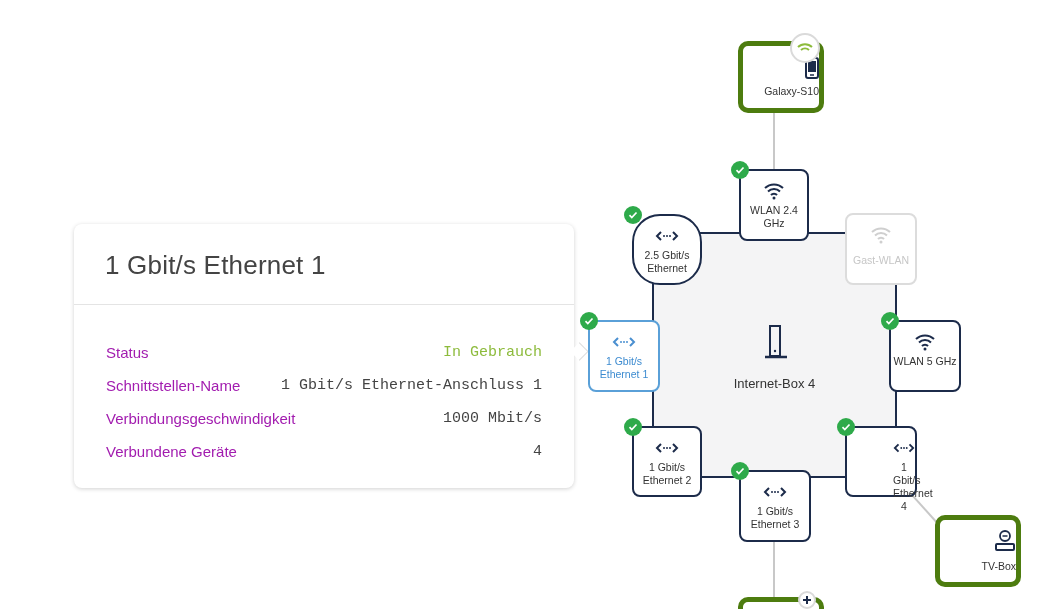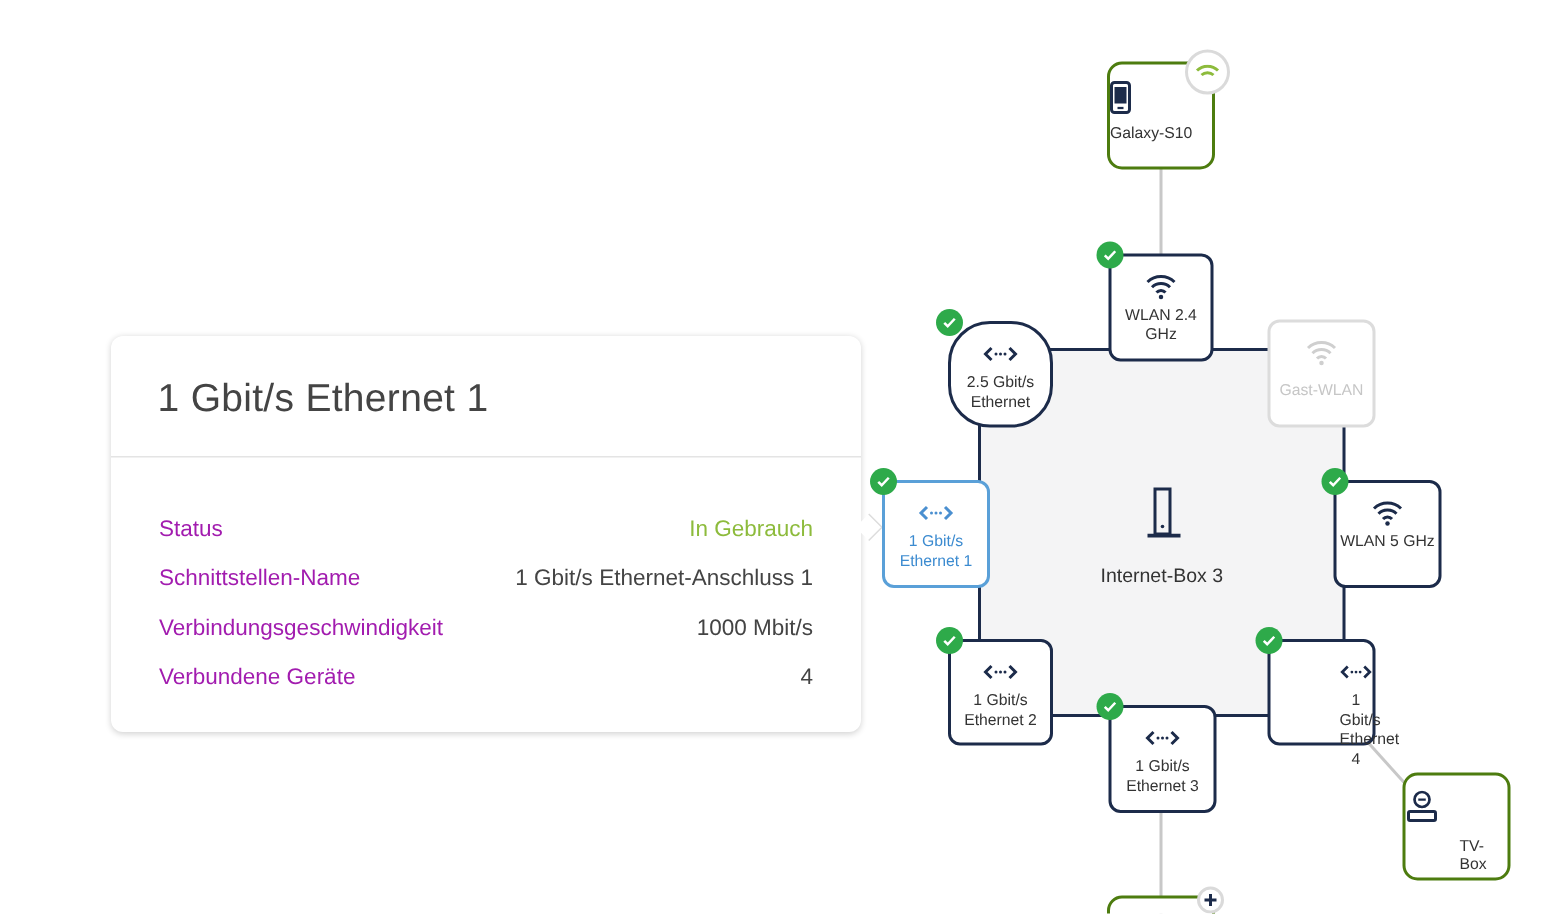--- a/index.html
+++ b/index.html
@@ -16,21 +16,21 @@
     box-shadow:0 1px 4px rgba(0,0,0,0.18);
   }
   .card-title {
     position:absolute; left:31px; top:26px;
     font-size:26px; font-weight:300; color:#444; letter-spacing:0.2px;
   }
   .card-sep { position:absolute; left:0; right:0; top:80px; height:1px; background:#e4e4e4; }
   .card-rows { position:absolute; left:32px; right:32px; top:112px; }
   .row { display:flex; justify-content:space-between; height:33px; align-items:center; font-size:15px; }
   .row .k { color:#a21caf; }
-  .row .v { color:#444; }
+  .row .v { color:#444;font-family:Liberation Mono, monospace; }
   .row .v.ok { color:#8dbb3c; }
   .card-arrow {
     position:absolute; left:499px; top:121px; width:12px; height:12px;
     background:#fff; transform:rotate(45deg);
     border-right:1px solid #ddd; border-top:1px solid #ddd;
   }
   .gline { position:absolute; background:#c8c8c8; }
   .center {
     position:absolute; left:652px; top:232px; width:245px; height:246px;
     background:#f4f4f5; border:2px solid #1c2b4a; box-sizing:border-box;
@@ -45,23 +45,23 @@
   }
   .node .ico { height:22px; margin-top:9px; display:flex; justify-content:center; align-items:center; }
   .node .lbl { margin-top:2px; }
   .node.sel { border-color:#5aa0d8; color:#3c8bd0; }
   .node.dis { border-color:#dcdcdc; color:#c6c6c6; }
   .check {
     position:absolute; left:-10px; top:-10px; width:18px; height:18px; border-radius:50%;
     background:#2eaa4a; display:flex; align-items:center; justify-content:center;
   }
   .dev {
-    position:absolute; width:72px; height:72px; box-sizing:border-box;
-    background:#fff; border:2px solid #4d7c0f; border-radius:10px;
-    text-align:left; font-size:10.5px; color:#333;
+    position:absolute; width:86px; height:72px; box-sizing:border-box;
+    background:#fff; border:5px solid #4d7c0f; border-radius:10px;
+    text-align:right; font-size:10.5px; color:#333;
   }
   .badge {
     position:absolute; width:30px; height:30px; border-radius:50%;
     background:#fff; border:2px solid #dadada; box-sizing:border-box;
     display:flex; align-items:center; justify-content:center;
   }
 </style>
 </head>
 <body>
 
@@ -94,21 +94,21 @@
 <div class="gline" style="left:908px;top:492px;width:2px;height:46px;transform:rotate(-42deg);transform-origin:top left;"></div>
 
 <div class="center">
   <div class="center-icon">
     <svg width="24" height="36" viewBox="0 0 24 36">
         <path d="M6 2h10v30H6z" fill="none" stroke="#1c2b4a" stroke-width="2"></path>
         <path d="M1 33h22" stroke="#1c2b4a" stroke-width="2.5"></path>
         <circle cx="11" cy="27" r="1.2" fill="#1c2b4a"></circle>
       </svg>
   </div>
-  <div class="center-label">Internet-Box 3</div>
+  <div class="center-label">Internet-Box 4</div>
 </div>
 
 <div class="node" style="left:739px;top:169px;height:72px;">
   <div class="check">
       <svg width="10" height="10" viewBox="0 0 10 10">
         <path d="M1.5 5.2l2.3 2.3 4.7-5" fill="none" stroke="#fff" stroke-width="1.7"></path>
       </svg>
     </div>
   <div class="ico">
       <svg width="22" height="18" viewBox="0 0 22 18">

